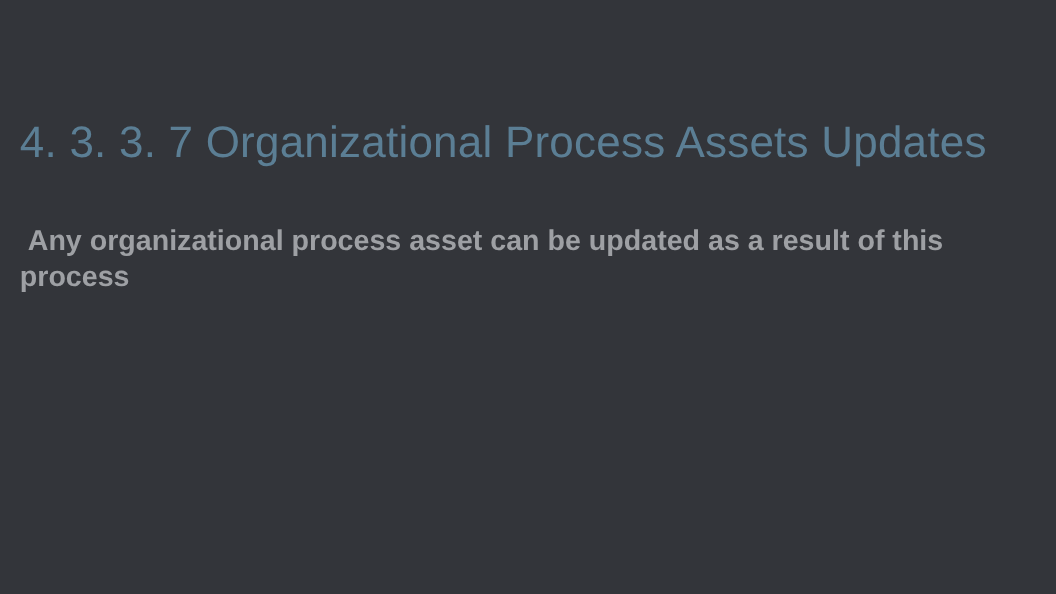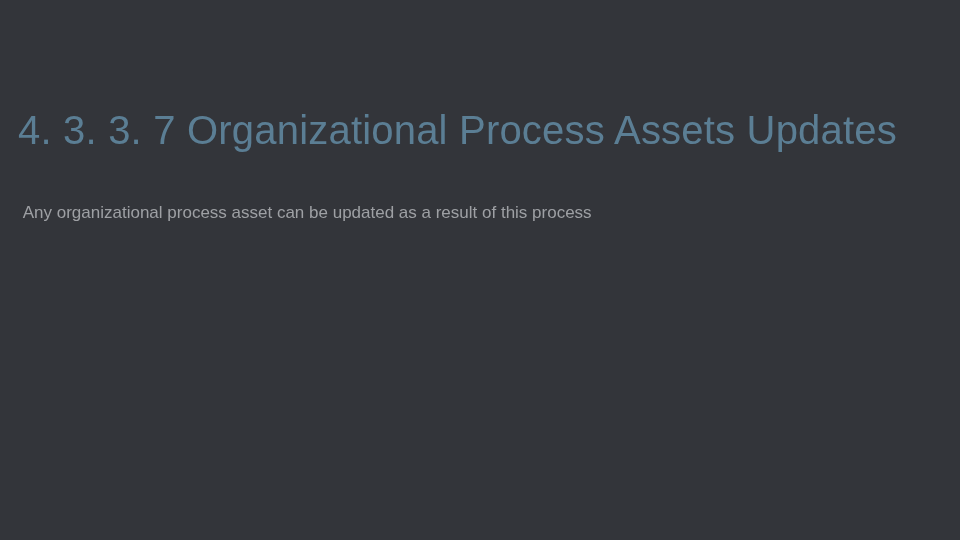--- a/index.html
+++ b/index.html
@@ -28,22 +28,22 @@
     font-weight: 400;
     letter-spacing: 0.2px;
     line-height: 1.15;
   }
   .body-text {
     position: absolute;
     top: 178px;
     left: 18px;
     right: 30px;
     color: #9ea0a4;
-    font-size: 17px;
-    font-weight: 400;
+    font-size: 26px;
+    font-weight: 700;
     line-height: 1.28;
   }
 </style>
 </head>
 <body>
 
 <div class="slide">
   <div class="title">4. 3. 3. 7 Organizational Process Assets Updates</div>
   <div class="body-text">&nbsp;Any organizational process asset can be  updated as a result of this process</div>
 </div>

